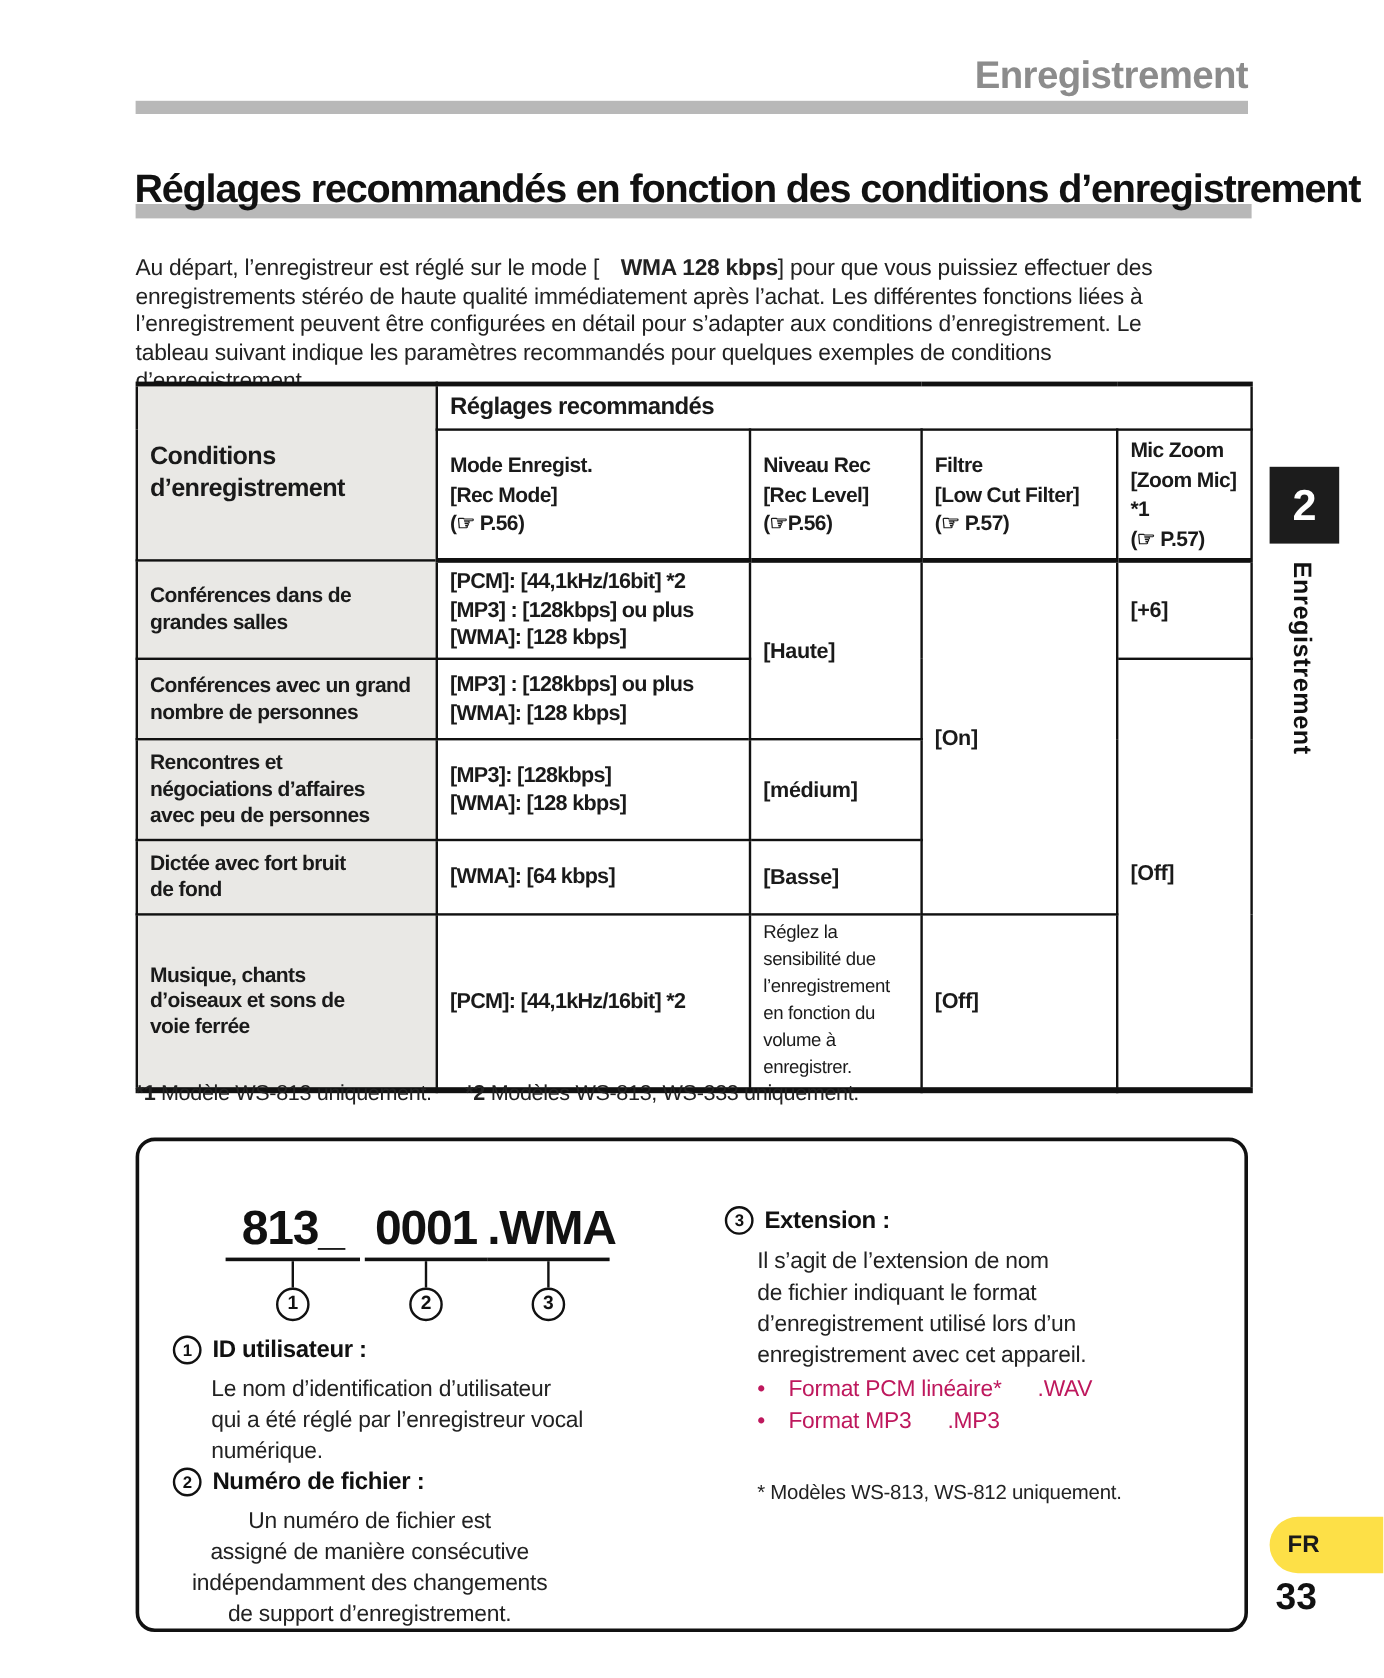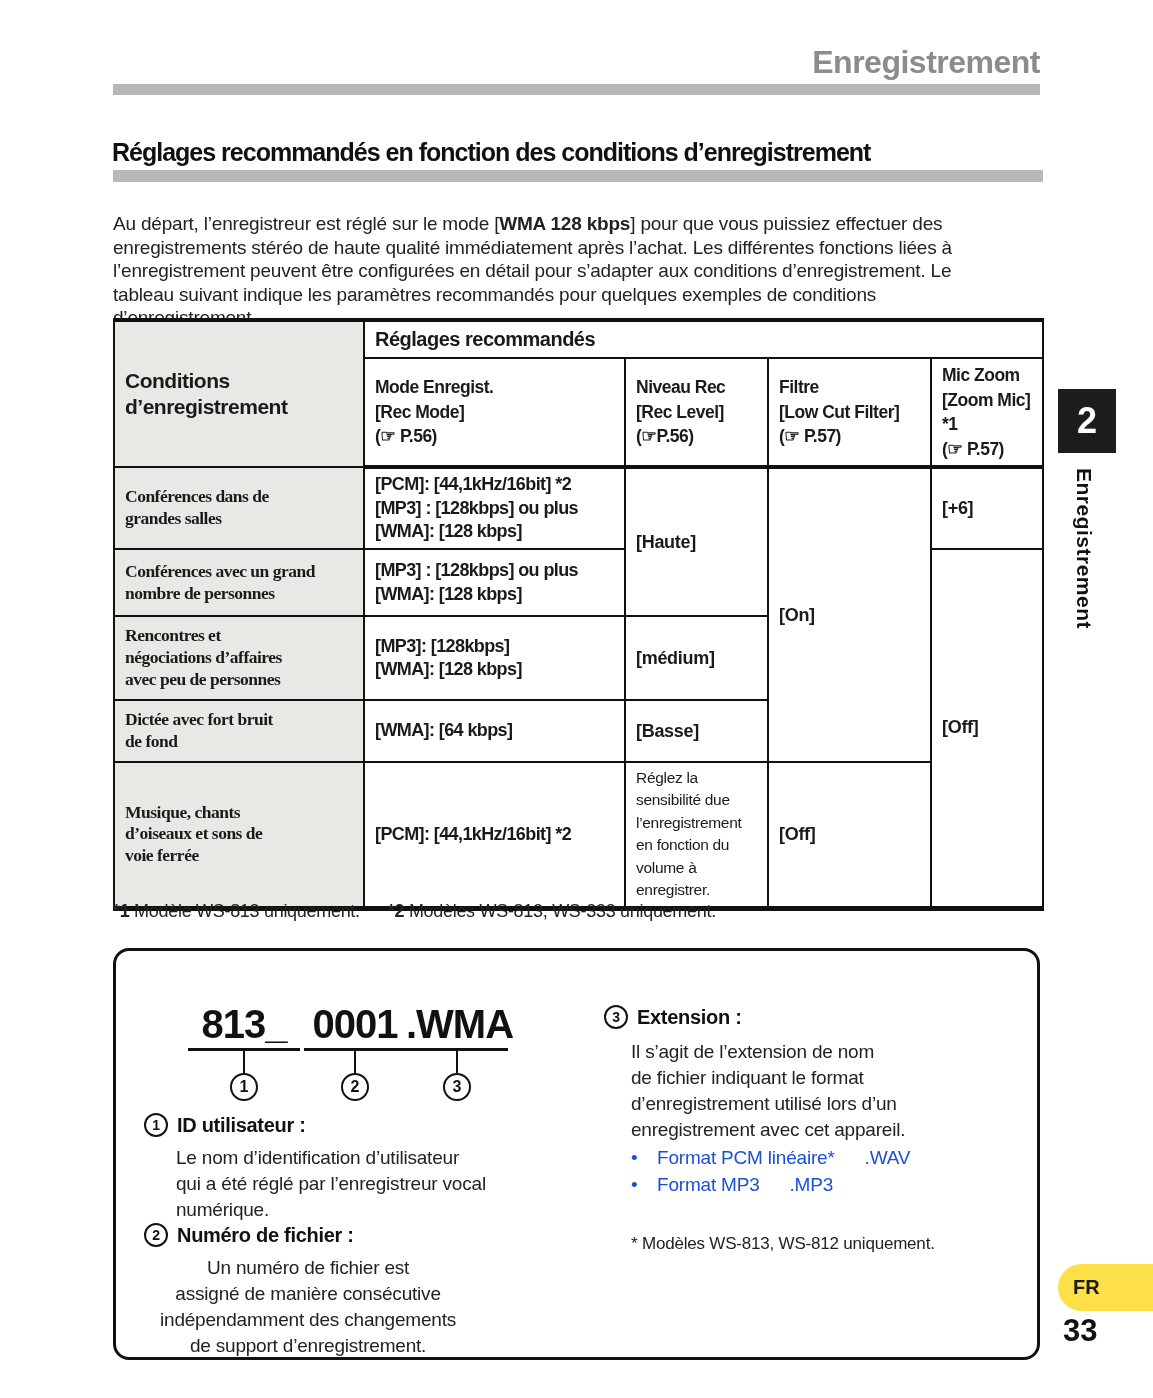--- a/index.html
+++ b/index.html
@@ -18,36 +18,36 @@
     font-size: 32px; font-weight: bold; color: #8c8c8c;
     letter-spacing: -0.5px;
   }
   .chapter-header-bar {
     position: absolute; left: 113px; top: 84px;
     width: 927px; height: 11px; background: #b8b8b8;
   }
   
   .section-title {
     position: absolute; left: 112px; top: 138px;
-    font-size: 25px; font-weight: bold; letter-spacing: -1px;
+    font-size: 33px; font-weight: bold; letter-spacing: -1px;
     color: #111;
     white-space: nowrap;
   }
   .section-title-bar {
     position: absolute; left: 113px; top: 170px;
     width: 930px; height: 12px; background: #b8b8b8;
   }
   
   .intro-paragraph {
     position: absolute; left: 113px; top: 193px;
     width: 880px;
     font-size: 19px; line-height: 23.5px; letter-spacing: -0.2px;
     color: #222;
   }
-  .intro-paragraph b { letter-spacing: -0.2px; }
+  .intro-paragraph b { letter-spacing: -0.2px; margin-left: 18px; }
   
   .settings-table {
     position: absolute; left: 113px; top: 318px;
     border-collapse: collapse; table-layout: fixed;
     width: 929px;
     border-top: 4px solid #111;
     border-bottom: 5px solid #111;
     border-left: 2px solid #111;
     border-right: 2px solid #111;
   }
@@ -55,21 +55,21 @@
     border: 2px solid #111;
     white-space: pre-line;
     vertical-align: middle;
     padding: 4px 8px 4px 10px;
     text-align: left;
   }
   .settings-table .gray { background: #e9e8e5; }
   .group-hd { font-size: 20px; font-weight: bold; letter-spacing: -0.5px; }
   .corner-hd { font-size: 21px; font-weight: bold; line-height: 1.25; letter-spacing: -0.5px; }
   .sub-hd { font-size: 17.5px; font-weight: bold; line-height: 1.4; letter-spacing: -0.5px; border-bottom: 4px solid #111 !important; }
-  .cond-cell { font-size: 17.5px; font-weight: bold; line-height: 1.25; letter-spacing: -0.5px; font-family: Liberation Serif, serif; }
+  .cond-cell { font-size: 17.5px; font-weight: bold; line-height: 1.25; letter-spacing: -0.5px; }
   .mode-cell { font-size: 18px; font-weight: bold; line-height: 1.3; letter-spacing: -0.6px; }
   .val-cell  { font-size: 18px; font-weight: bold; letter-spacing: -0.3px; }
   .reglez-cell { font-size: 15.5px; font-weight: normal; line-height: 1.45; letter-spacing: -0.3px; }
   
   tr.hrowA { height: 38px; }
   tr.hrowB { height: 80px; }
   tr.r1 { height: 82px; }
   tr.r2 { height: 67px; }
   tr.r3 { height: 84px; }
   tr.r4 { height: 62px; }
@@ -128,21 +128,21 @@
   .ih3 { left: 488px; top: 54px; }
   .item-body {
     position: absolute;
     font-size: 19px; line-height: 26px; letter-spacing: -0.2px;
     white-space: pre-line; color: #222;
   }
   .ib1 { left: 60px;  top: 194px; }
   .ib2 { left: 44px;  top: 304px; text-align: center; }
   .ib3 { left: 515px; top: 88px; }
   .bullet-list { position: absolute; left: 515px; top: 196px; }
-  .bullet-row { height: 27px; font-size: 19px; letter-spacing: -0.2px; color: #1d4ed8; }
+  .bullet-row { height: 27px; font-size: 19px; letter-spacing: -0.2px; color: #be185d; }
   .bullet-row .bullet-char { display:inline-block; width: 26px; }
   .bullet-row .ext { margin-left: 30px; }
   .ext-footnote {
     position: absolute; left: 515px; top: 283px;
     font-size: 17px; letter-spacing: -0.2px; color: #222;
   }
   
   .chapter-num-box {
     position: absolute; left: 1058px; top: 389px;
     width: 58px; height: 64px; background: #1c1c1c;

